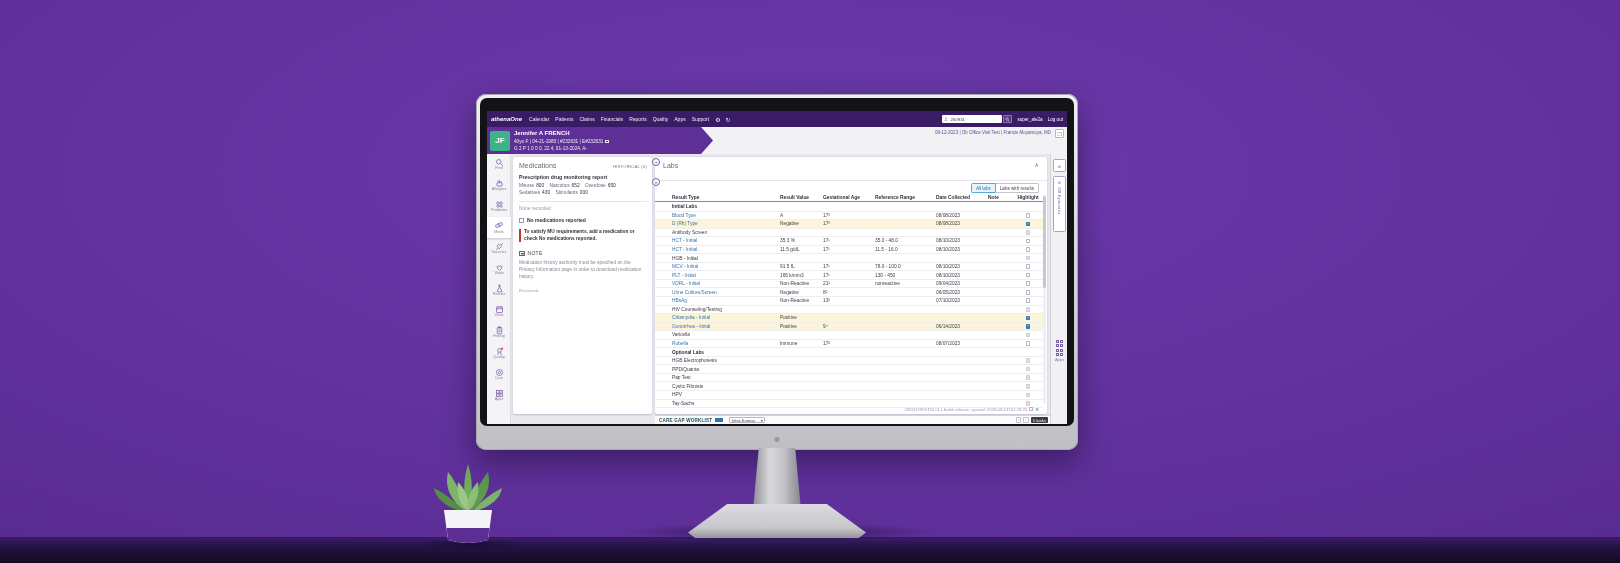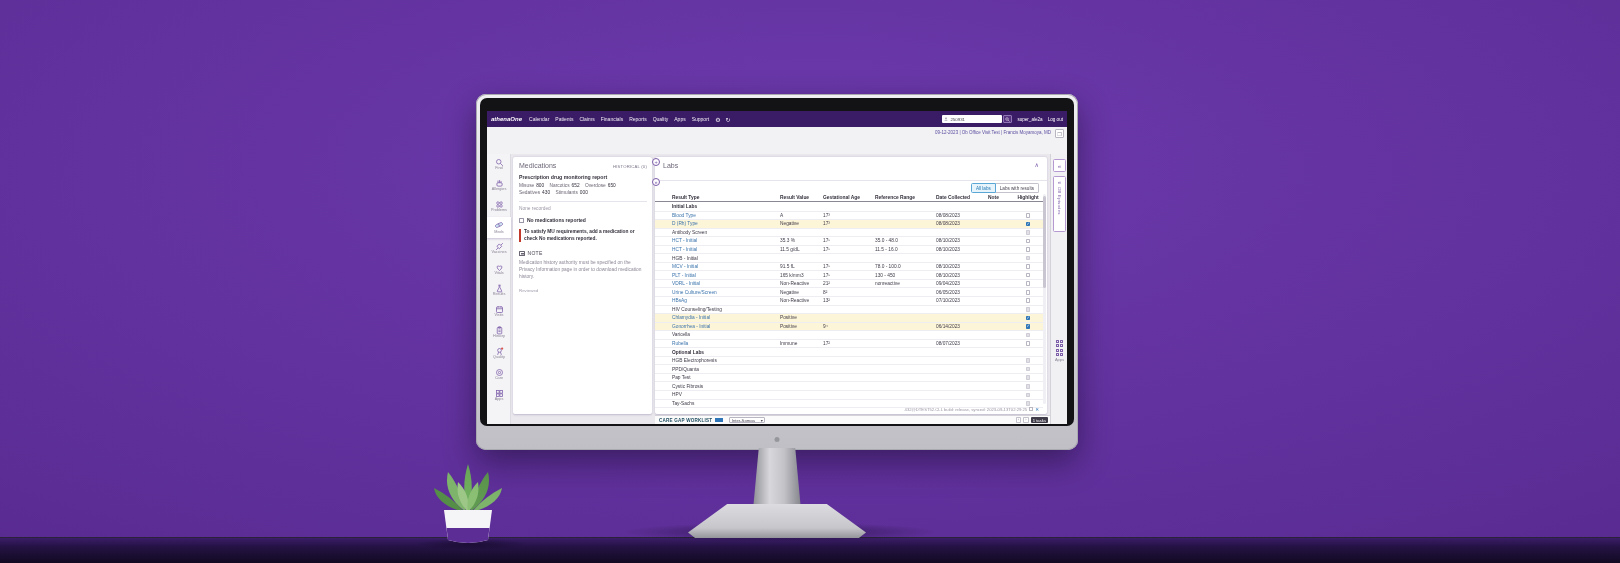--- a/index.html
+++ b/index.html
@@ -218,20 +218,31 @@
             <svg width="5" height="5" viewBox="0 0 10 10">
                 <circle cx="4" cy="4" r="2.6" fill="none" stroke="#fff" stroke-width="1"></circle>
                 <line x1="6" y1="6" x2="9" y2="9" stroke="#fff" stroke-width="1"></line>
               </svg>
           </span>
           <span class="nav-user">super_ale2a</span>
           <span class="nav-logout">Log out</span>
         </div>
 
         <div class="subheader">
+          <div class="banner">
+            <div class="avatar">JF</div>
+            <div class="pt-text">
+              <div class="pt-name">Jennifer A FRENCH</div>
+              <div class="pt-line">
+                <span>40yo F | 04-21-1983 | #232631 | E#232631</span>
+                <span class="mini-sq"></span>
+              </div>
+              <div class="pt-line">G 2 P 1 0 0 0, 22.4, 01-13-2024, A-</div>
+            </div>
+          </div>
           <div class="stages">
             <span class="stage">Review</span>
             <span class="stage-dash"></span>
             <span class="stage active"><span>OB Worksheet</span><span class="caret">▾</span></span>
             <span class="stage-dash"></span>
             <span class="stage">Exam</span>
             <span class="stage-dash"></span>
             <span class="stage">A/P</span>
             <span class="stage-dash"></span>
             <span class="stage">Sign-off</span>

